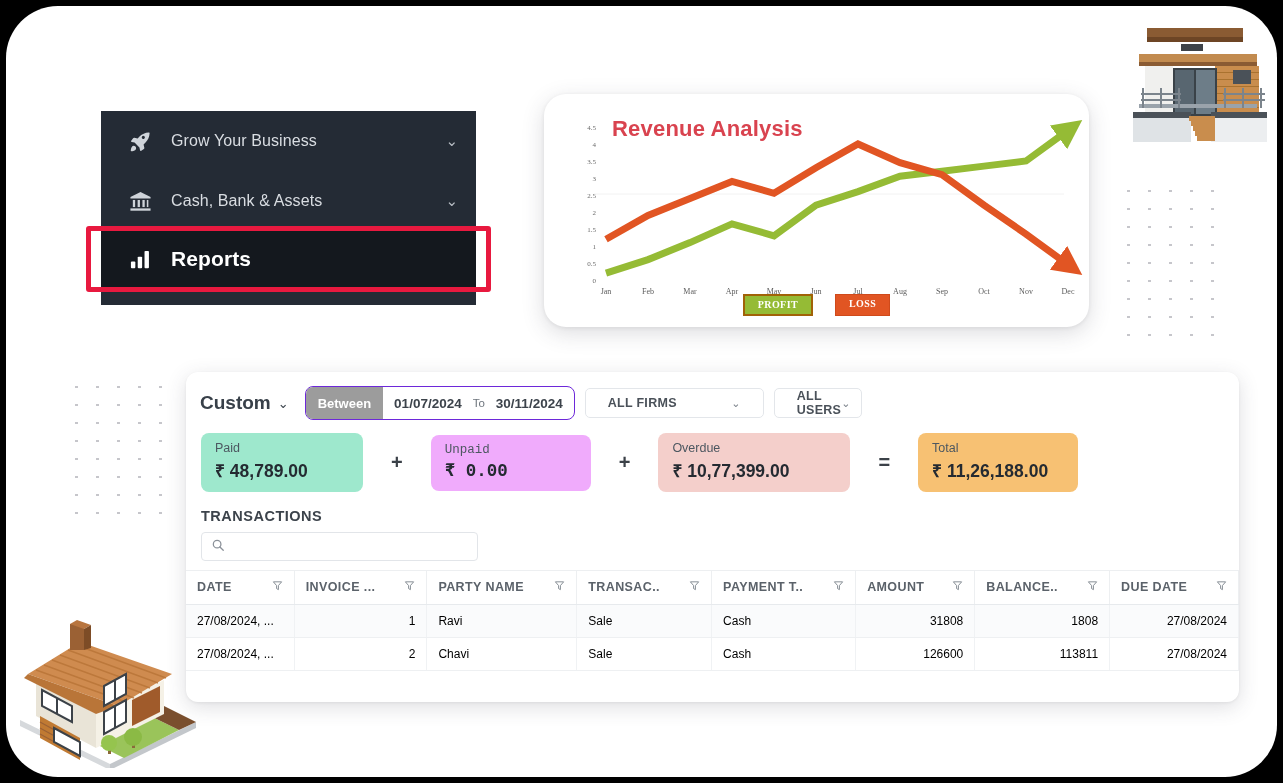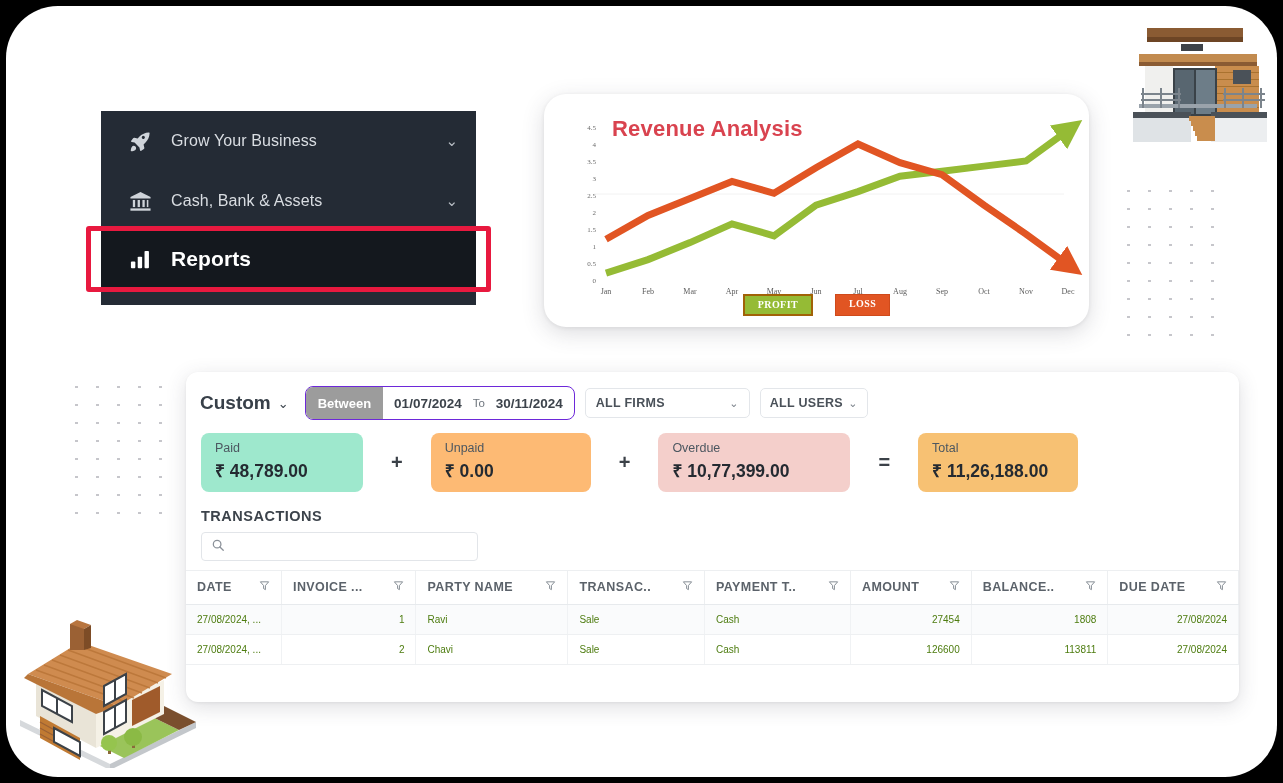--- a/index.html
+++ b/index.html
@@ -149,39 +149,39 @@
   }
   .to-lbl { display:flex; align-items:center; font-size:11.5px; color:#6e757d; }
   .mini-select {
     height:30px;
     border:1px solid #e3e6ea; border-radius:5px;
     background:#fff;
     display:flex; align-items:center; justify-content:space-between;
     font-size:12.5px; font-weight:bold; color:#4a5159;
     letter-spacing:.3px;
   }
-  #firms-select { width:165px; padding:0 10px; }
-  #users-select { width:108px; padding:0 9px; }
+  #firms-select { width:179px; padding:0 22px; }
+  #users-select { width:88px; padding:0 22px; }
   .mini-select .chev { font-size:11px; color:#7b828a; font-weight:normal; }
 
   
   #summary-row {
     display:flex; align-items:center;
     padding:13px 0 0 15px; gap:12px;
   }
   .sum-card {
     border-radius:8px;
     padding:8px 14px 10px;
     min-width:160px;
   }
   .sum-card .k { font-size:12.5px; color:#4c5760; margin-bottom:3px; }
   .sum-card .v { font-size:17.5px; font-weight:bold; color:#242a31; white-space:nowrap; }
   .sum-op { font-size:20px; font-weight:bold; color:#3b4148; padding:0 16px; }
   #card-paid    { background:#9ee8cd; width:162px; }
-  #card-unpaid  { background:#fdba74; width:156px; }
+  #card-unpaid  { background:#f0abfc; width:156px;font-family:Liberation Mono, monospace; }
   #card-overdue { background:#f4cfcb; width:192px; }
   #card-total   { background:#f7c173; width:152px; }
 
   
   #tx-title {
     padding:16px 0 0 15px;
     font-size:14.5px; font-weight:bold; color:#3c434b;
     letter-spacing:.5px;
   }
   #tx-search {
@@ -205,21 +205,21 @@
     padding:9px 11px 10px;
     border-top:1px solid #edeff1;
     border-bottom:1px solid #e7eaed;
     border-right:1px solid #edeff1;
     text-align:left;
     white-space:nowrap;
     background:#fff;
   }
   #tx-table th .thwrap { display:flex; align-items:center; justify-content:space-between; gap:18px; }
   #tx-table td {
-    font-size:10px; color:#4d7c0f;
+    font-size:12px; color:#000000;
     padding:9px 11px;
     border-bottom:1px solid #eef0f2;
     border-right:1px solid #f0f2f4;
     white-space:nowrap;
   }
   #tx-table tbody tr:nth-child(odd) td { background:#fafbfc; }
   #tx-table .num { text-align:right; }
   .filter-ico { flex:0 0 auto; }
 
   
@@ -467,21 +467,21 @@
             </th>
         </tr>
       </thead>
       <tbody>
         <tr>
           <td>27/08/2024, ...</td>
           <td class="num">1</td>
           <td>Ravi</td>
           <td>Sale</td>
           <td>Cash</td>
-          <td class="num">27454</td>
+          <td class="num">31808</td>
           <td class="num">1808</td>
           <td class="num">27/08/2024</td>
         </tr>
         <tr>
           <td>27/08/2024, ...</td>
           <td class="num">2</td>
           <td>Chavi</td>
           <td>Sale</td>
           <td>Cash</td>
           <td class="num">126600</td>

